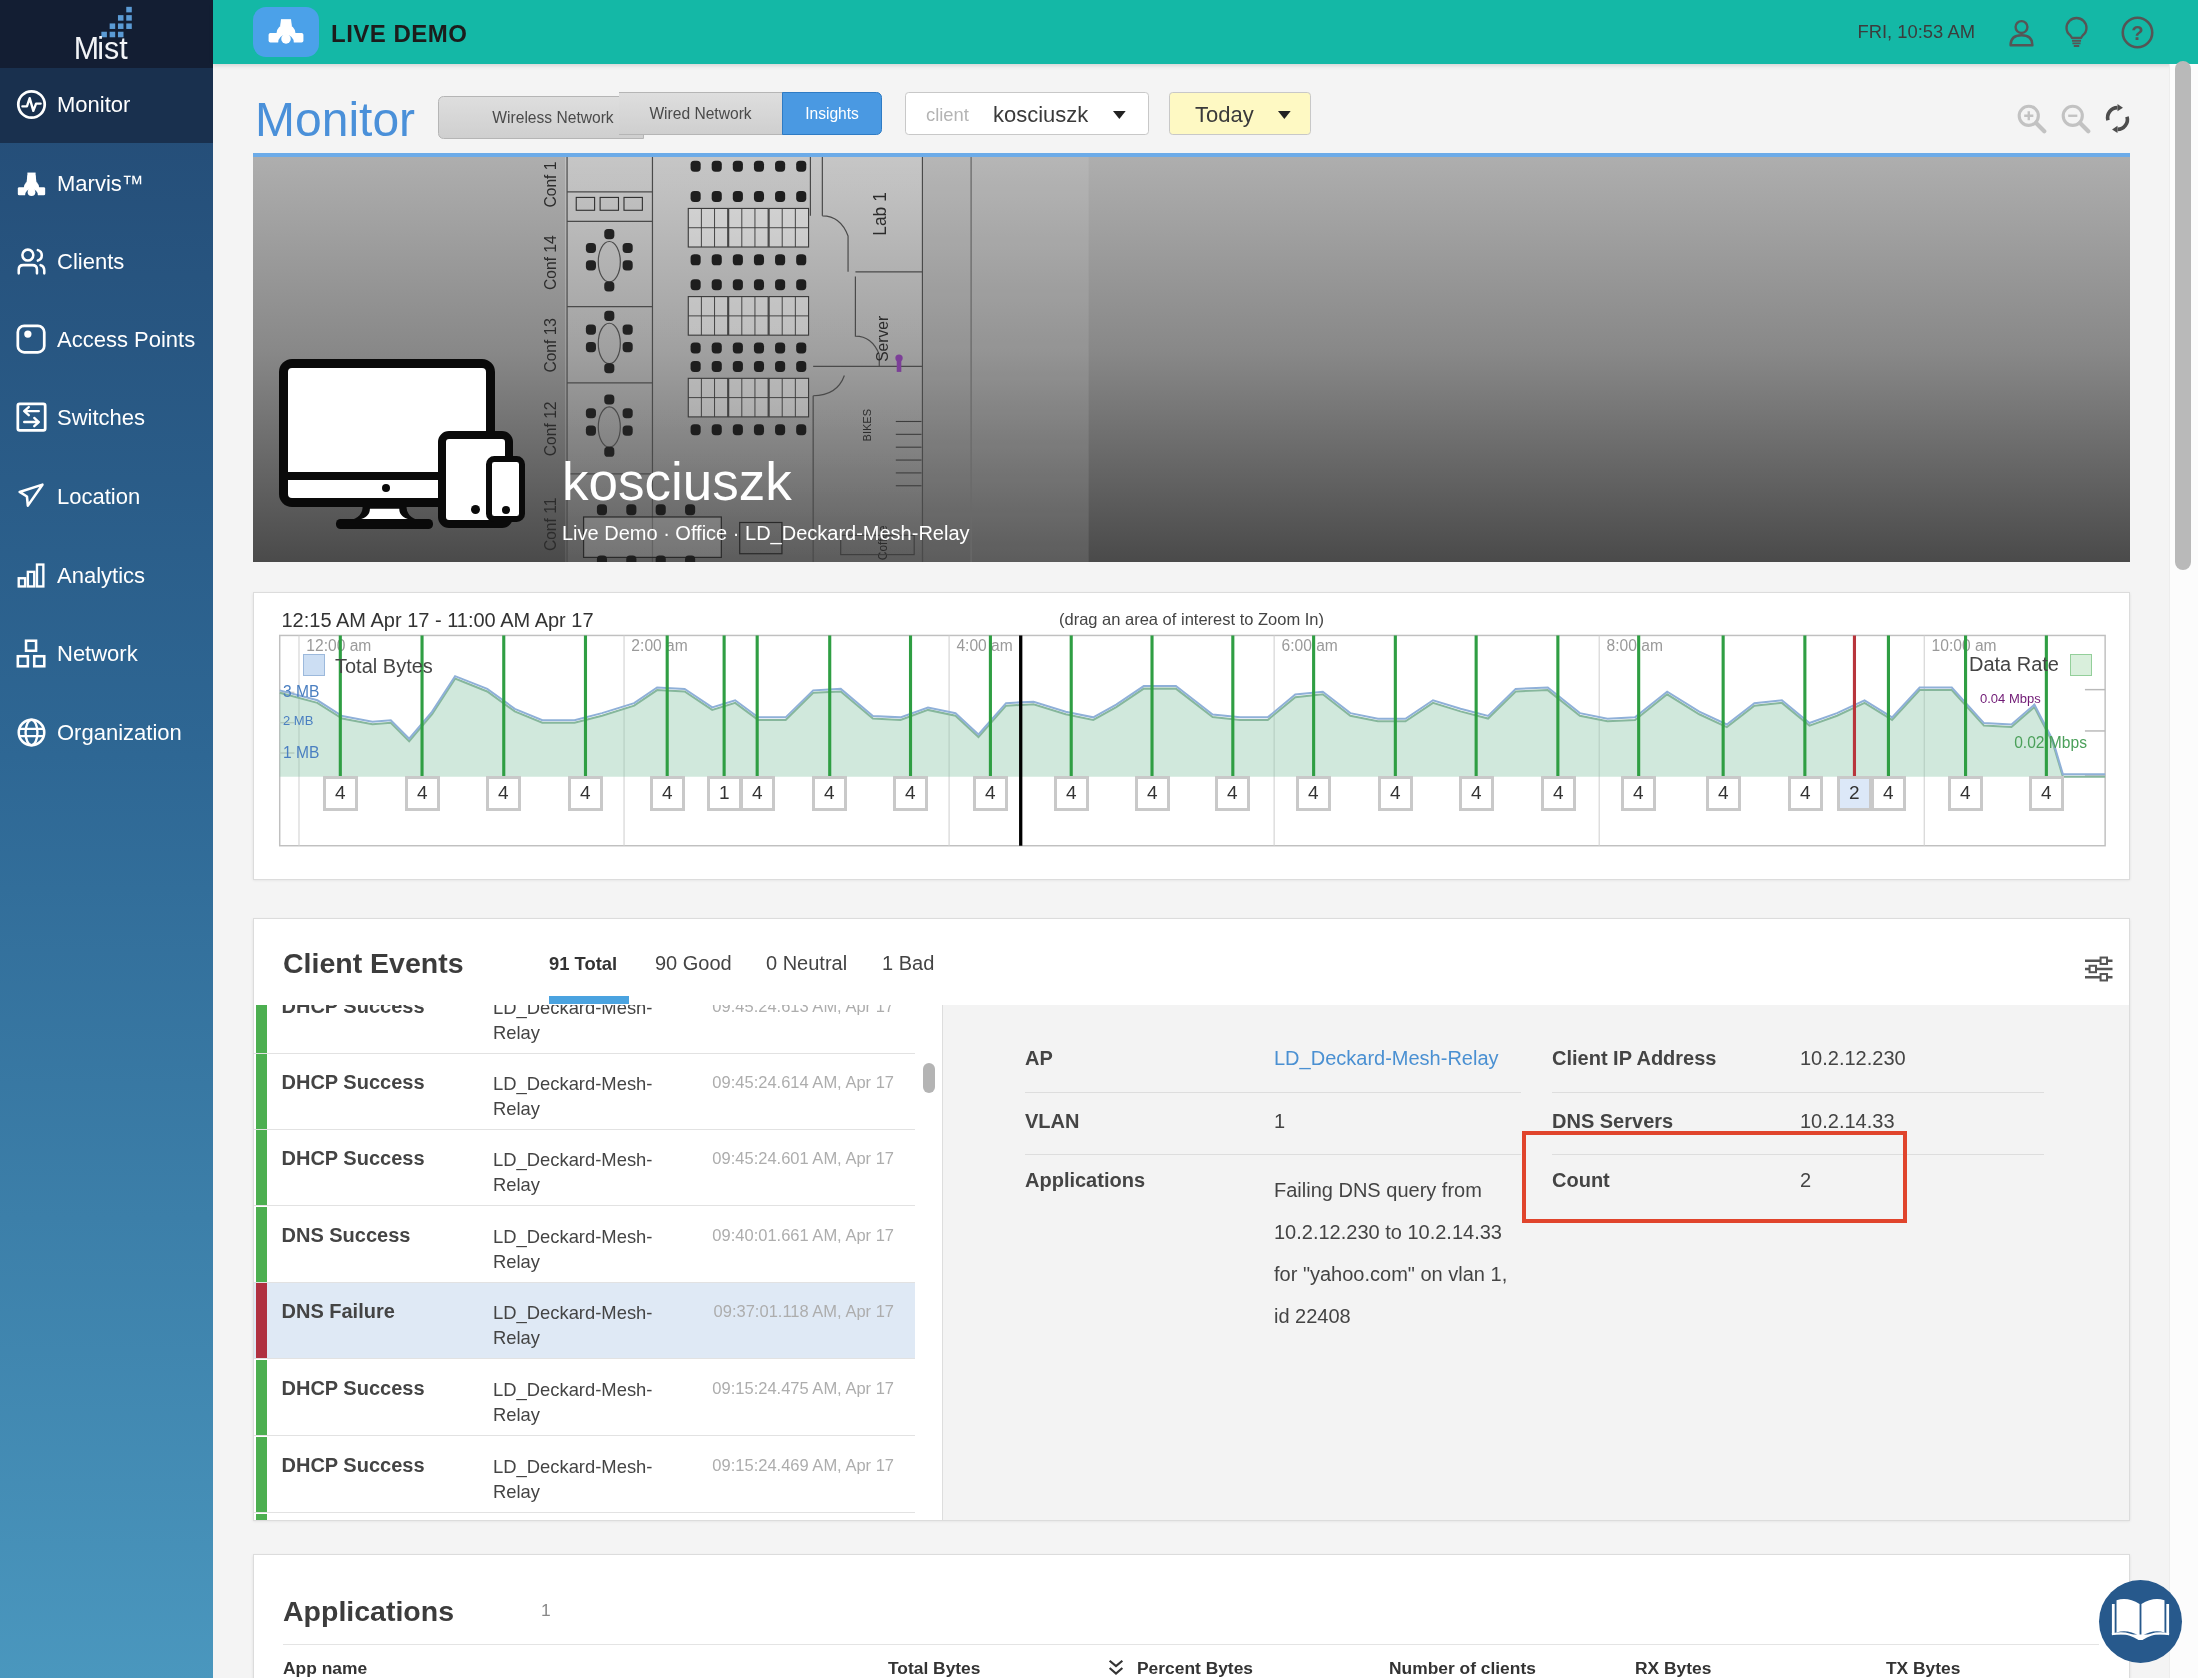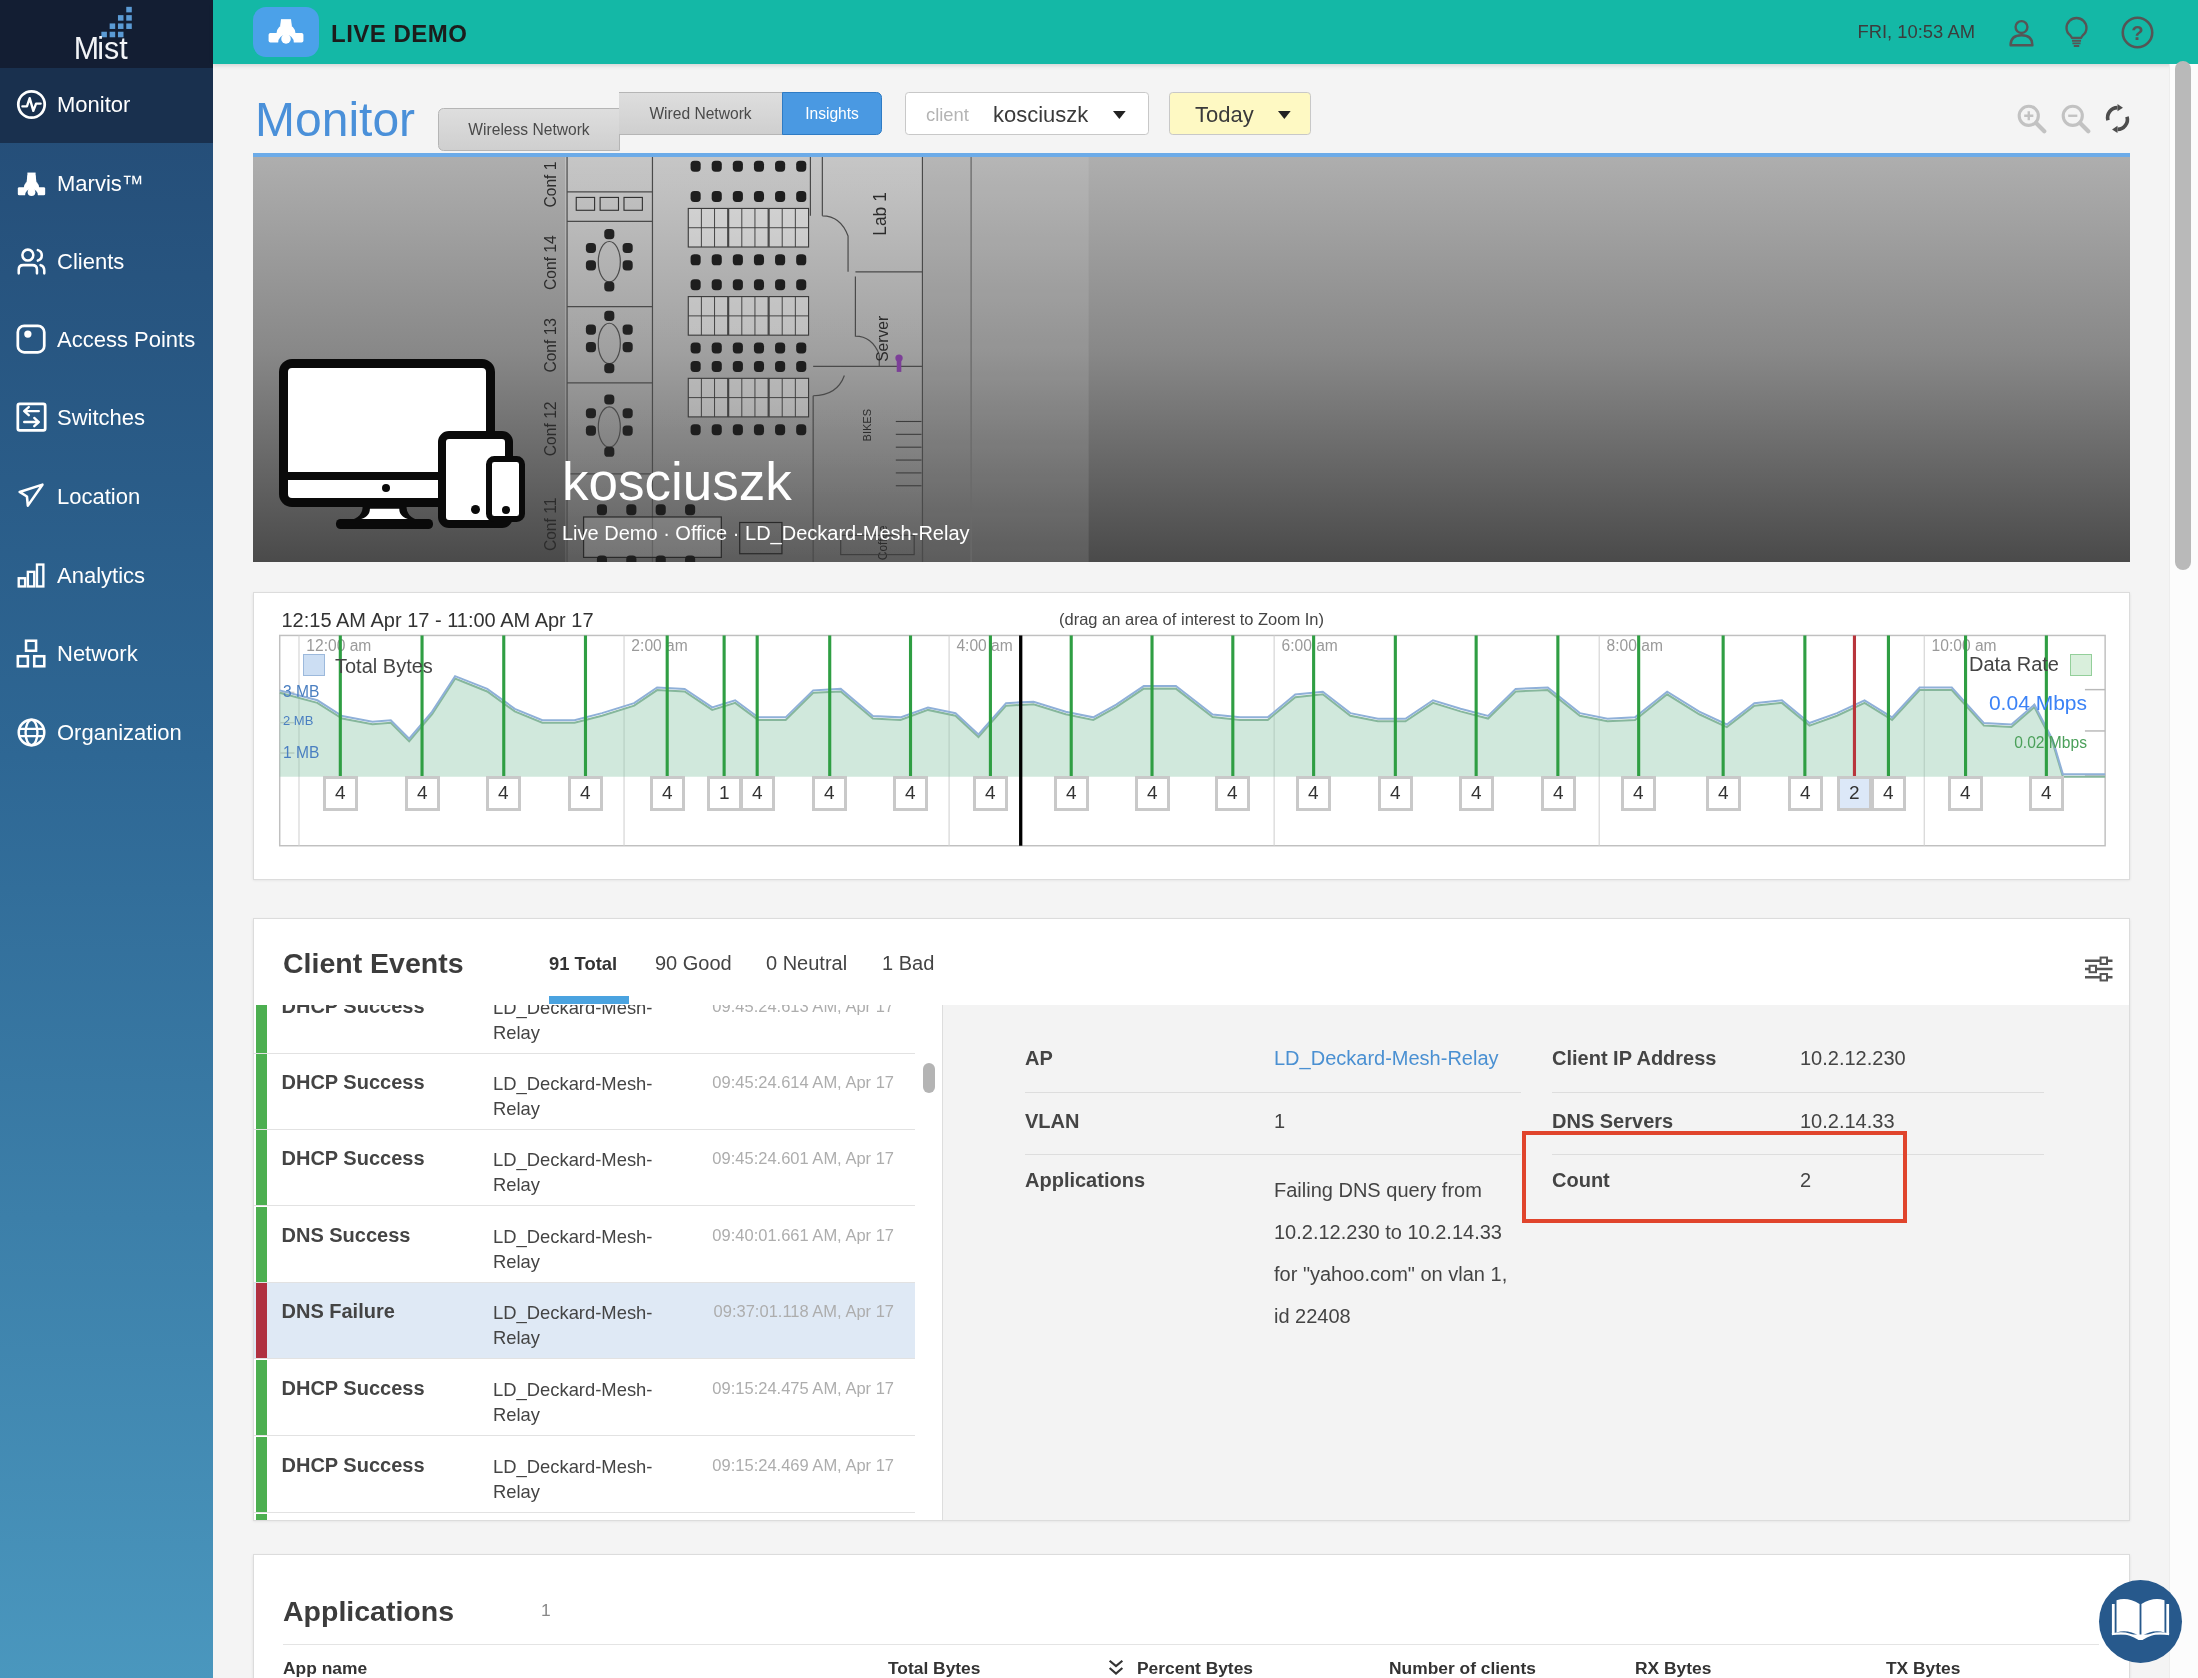--- a/index.html
+++ b/index.html
@@ -117,21 +117,21 @@
     <path d="M11 27 L21 27 M11.5 30 L20.5 30 M13 33 L19 33" stroke="#555" stroke-width="2.2"></path>
   </svg>
   <svg class="abs" style="left:1907px;top:14.7px;" width="35" height="35" viewBox="0 0 38 38">
     <circle cx="19" cy="19" r="16" fill="none" stroke="#555" stroke-width="2.8"></circle>
     <text x="19" y="27" text-anchor="middle" font-size="22" font-weight="bold" fill="#555" font-family="Liberation Sans">?</text>
   </svg>
 </div>
 
 <div class="abs" style="left:255px;top:92px;font-size:48px;color:#4a90d9;">Monitor</div>
 <div class="abs" style="left:438px;top:92px;width:444px;height:45px;">
-  <div class="abs" style="left:0;top:16px;width:180px;height:41px;background:linear-gradient(#dedede,#cfcfcf);border:0.9px solid #b5b5b5;border-radius:5.5px 0 0 5.5px;text-align:center;line-height:41px;font-size:15.6px;color:#4a4a4a;">Wireless Network</div>
+  <div class="abs" style="left:0;top:4px;width:180px;height:41px;background:linear-gradient(#dedede,#cfcfcf);border:0.9px solid #b5b5b5;border-radius:5.5px 0 0 5.5px;text-align:center;line-height:41px;font-size:15.6px;color:#4a4a4a;padding-left:24px;">Wireless Network</div>
   <div class="abs" style="left:181px;top:0;width:163px;height:41px;background:linear-gradient(#dedede,#cfcfcf);border:0.9px solid #b5b5b5;border-left:none;text-align:center;line-height:41px;font-size:15.6px;color:#4a4a4a;">Wired Network</div>
   <div class="abs" style="left:344px;top:0;width:98px;height:41px;background:#4a99e2;border:0.9px solid #2e7bc4;border-radius:0 5.5px 5.5px 0;text-align:center;line-height:41px;font-size:15.6px;color:#fff;">Insights</div>
 </div>
 <div class="abs" style="left:905px;top:92px;width:242px;height:41px;background:#fff;border:0.9px solid #c8c8c8;border-radius:3.7px;">
   <span class="abs" style="left:20px;top:11px;font-size:18.4px;color:#b4b4b4;">client</span>
   <span class="abs" style="left:87px;top:9.2px;font-size:22px;color:#3a3a3a;">kosciuszk</span>
   <svg class="abs" style="left:206px;top:16.5px;" width="14.7" height="10" viewBox="0 0 16 11">
       <path d="M1 1 L8 10 L15 1 Z" fill="#222"></path>
     </svg>
 </div>
@@ -375,21 +375,21 @@
       <line x1="1689" y1="46" x2="1689" y2="200" stroke="#2f9e43" stroke-width="3.4"></line>
       <line x1="1780" y1="46" x2="1780" y2="200" stroke="#2f9e43" stroke-width="3.4"></line>
       <line x1="1864" y1="46" x2="1864" y2="200" stroke="#2f9e43" stroke-width="3.4"></line>
       <line x1="1952" y1="46" x2="1952" y2="200" stroke="#2f9e43" stroke-width="3.4"></line>
       <line x1="1743" y1="46" x2="1743" y2="200" stroke="#b8353c" stroke-width="3.4"></line>
       <line x1="835" y1="46" x2="835" y2="275" stroke="#000" stroke-width="3.6"></line>
     </svg>
     <div class="abs" style="left:29px;top:90px;font-size:15.6px;color:#4a7fc1;">3 MB</div>
     <div class="abs" style="left:29px;top:120px;font-size:13px;color:#4a7fc1;">2 MB</div>
     <div class="abs" style="left:29px;top:151px;font-size:15.6px;color:#4a7fc1;">1 MB</div>
-    <div class="abs" style="left:1726px;top:98px;width:107px;text-align:right;font-size:21px;color:#3b82f6;">0.04 Mbps</div>
+    <div class="abs" style="left:1726px;top:98px;width:107px;font-size:13px;color:#701a75;">0.04 Mbps</div>
     <div class="abs" style="left:1726px;top:141px;width:107px;text-align:right;font-size:15.6px;color:#4ba05a;">0.02 Mbps</div>
     <div class="abs" style="left:49px;top:61px;width:20px;height:20px;background:#ccdef3;border:1.8px solid #9cb9dc;"></div>
     <div class="abs" style="left:81px;top:62px;font-size:20px;color:#444;">Total Bytes</div>
     <div class="abs" style="left:1640px;top:60px;width:165px;text-align:right;font-size:20px;color:#444;">Data Rate</div>
     <div class="abs" style="left:1816px;top:61px;width:20px;height:20px;background:#d9efdc;border:1.8px solid #93cf9a;"></div>
     <div class="abs" style="left:69px;top:183px;width:28.5px;height:28.5px;background:#fff;border:3.7px solid #c9c9c9;text-align:center;line-height:28.5px;font-size:19px;color:#333;">4</div>
     <div class="abs" style="left:151px;top:183px;width:28.5px;height:28.5px;background:#fff;border:3.7px solid #c9c9c9;text-align:center;line-height:28.5px;font-size:19px;color:#333;">4</div>
     <div class="abs" style="left:232px;top:183px;width:28.5px;height:28.5px;background:#fff;border:3.7px solid #c9c9c9;text-align:center;line-height:28.5px;font-size:19px;color:#333;">4</div>
     <div class="abs" style="left:314px;top:183px;width:28.5px;height:28.5px;background:#fff;border:3.7px solid #c9c9c9;text-align:center;line-height:28.5px;font-size:19px;color:#333;">4</div>
     <div class="abs" style="left:396px;top:183px;width:28.5px;height:28.5px;background:#fff;border:3.7px solid #c9c9c9;text-align:center;line-height:28.5px;font-size:19px;color:#333;">4</div>

